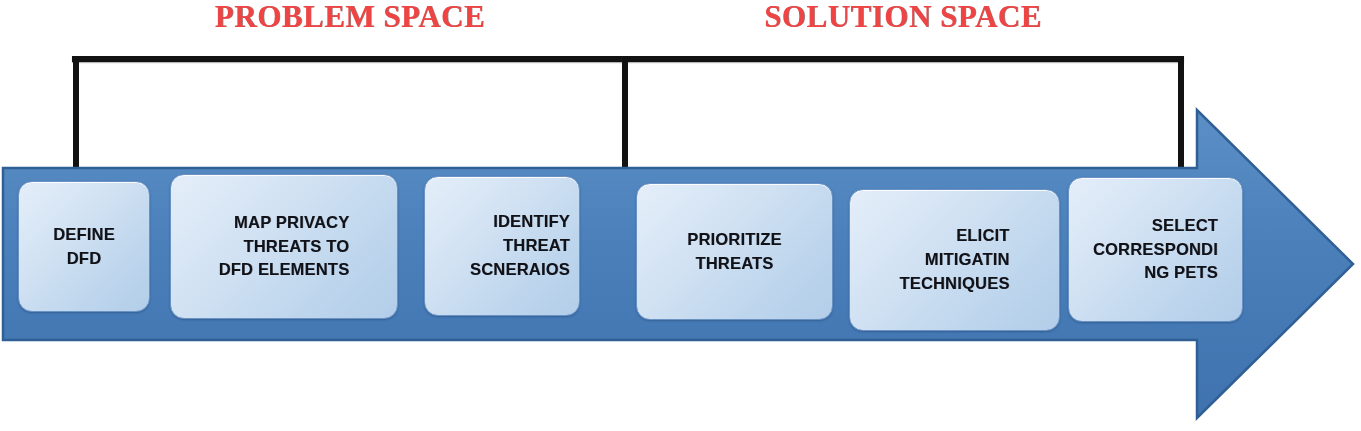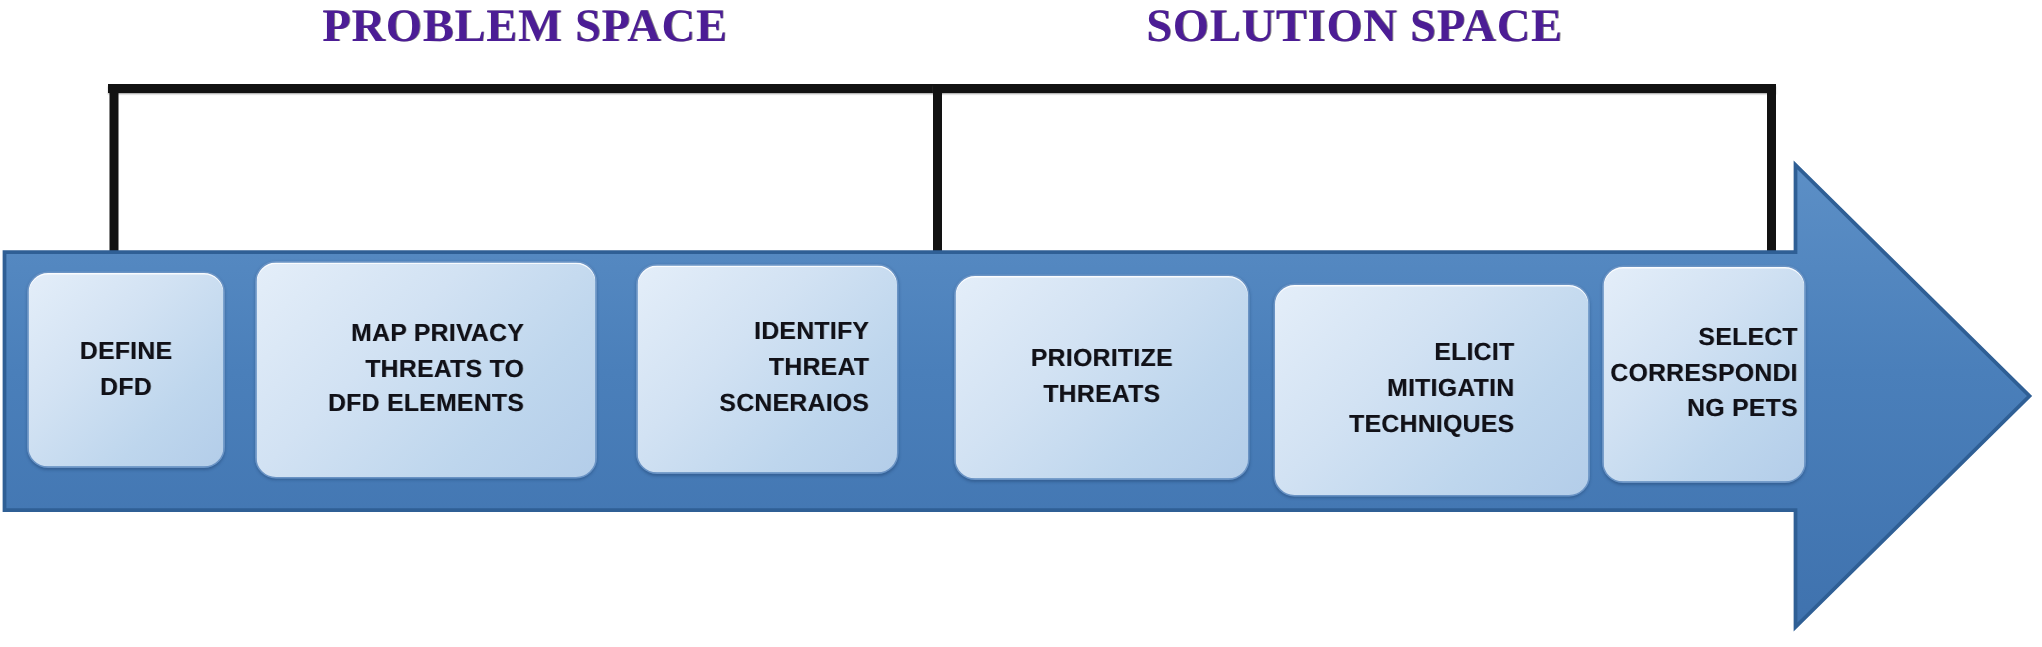--- a/index.html
+++ b/index.html
@@ -23,21 +23,21 @@
   
   .phase-title {
     position: absolute;
     top: 0px;
     height: 34px;
     line-height: 34px;
     font-family: "Liberation Serif", serif;
     font-weight: bold;
     font-size: 31px;
     letter-spacing: 0.5px;
-    color: #4c1d95;
+    color: #ef4444;
     text-align: center;
     white-space: nowrap;
     text-shadow: 0.6px 0 0 rgba(0,0,0,0.45);
   }
   #title-problem { left: 75px;  width: 550px; }
   #title-solution { left: 625px; width: 556px; text-align: center; }
 
   
   .bracket-h {
     position: absolute;
@@ -96,24 +96,24 @@
     color: #111118;
     text-align: center;
     text-shadow: 0.5px 0 0 rgba(0,0,0,0.35);
     white-space: pre-line;
   }
   .step-label.left-align { text-align: right; }
 
   
   #step-0 { left: 18px;   top: 181px; width: 132px; height: 131px; }
   #step-1 { left: 170px;  width: 228px; top: 174px; height: 145px; }
-  #step-2 { left: 424px;  top: 176px; width: 175px; height: 140px; padding-left: 44px; }
+  #step-2 { left: 424px;  top: 176px; width: 156px; height: 140px; padding-left: 44px; }
   #step-3 { left: 636px;  top: 183px; width: 197px; height: 137px; }
   #step-4 { left: 849px;  top: 178px; width: 211px; height: 142px; margin-top: 11px; }
-  #step-5 { left: 1068px; top: 177px; width: 136px; height: 145px; }
+  #step-5 { left: 1068px; top: 177px; width: 175px; height: 145px; }
 </style>
 </head>
 <body>
 
 <div id="canvas">
 
   <div class="phase-title" id="title-problem">PROBLEM SPACE</div>
 
   <div class="phase-title" id="title-solution">SOLUTION SPACE</div>
 

